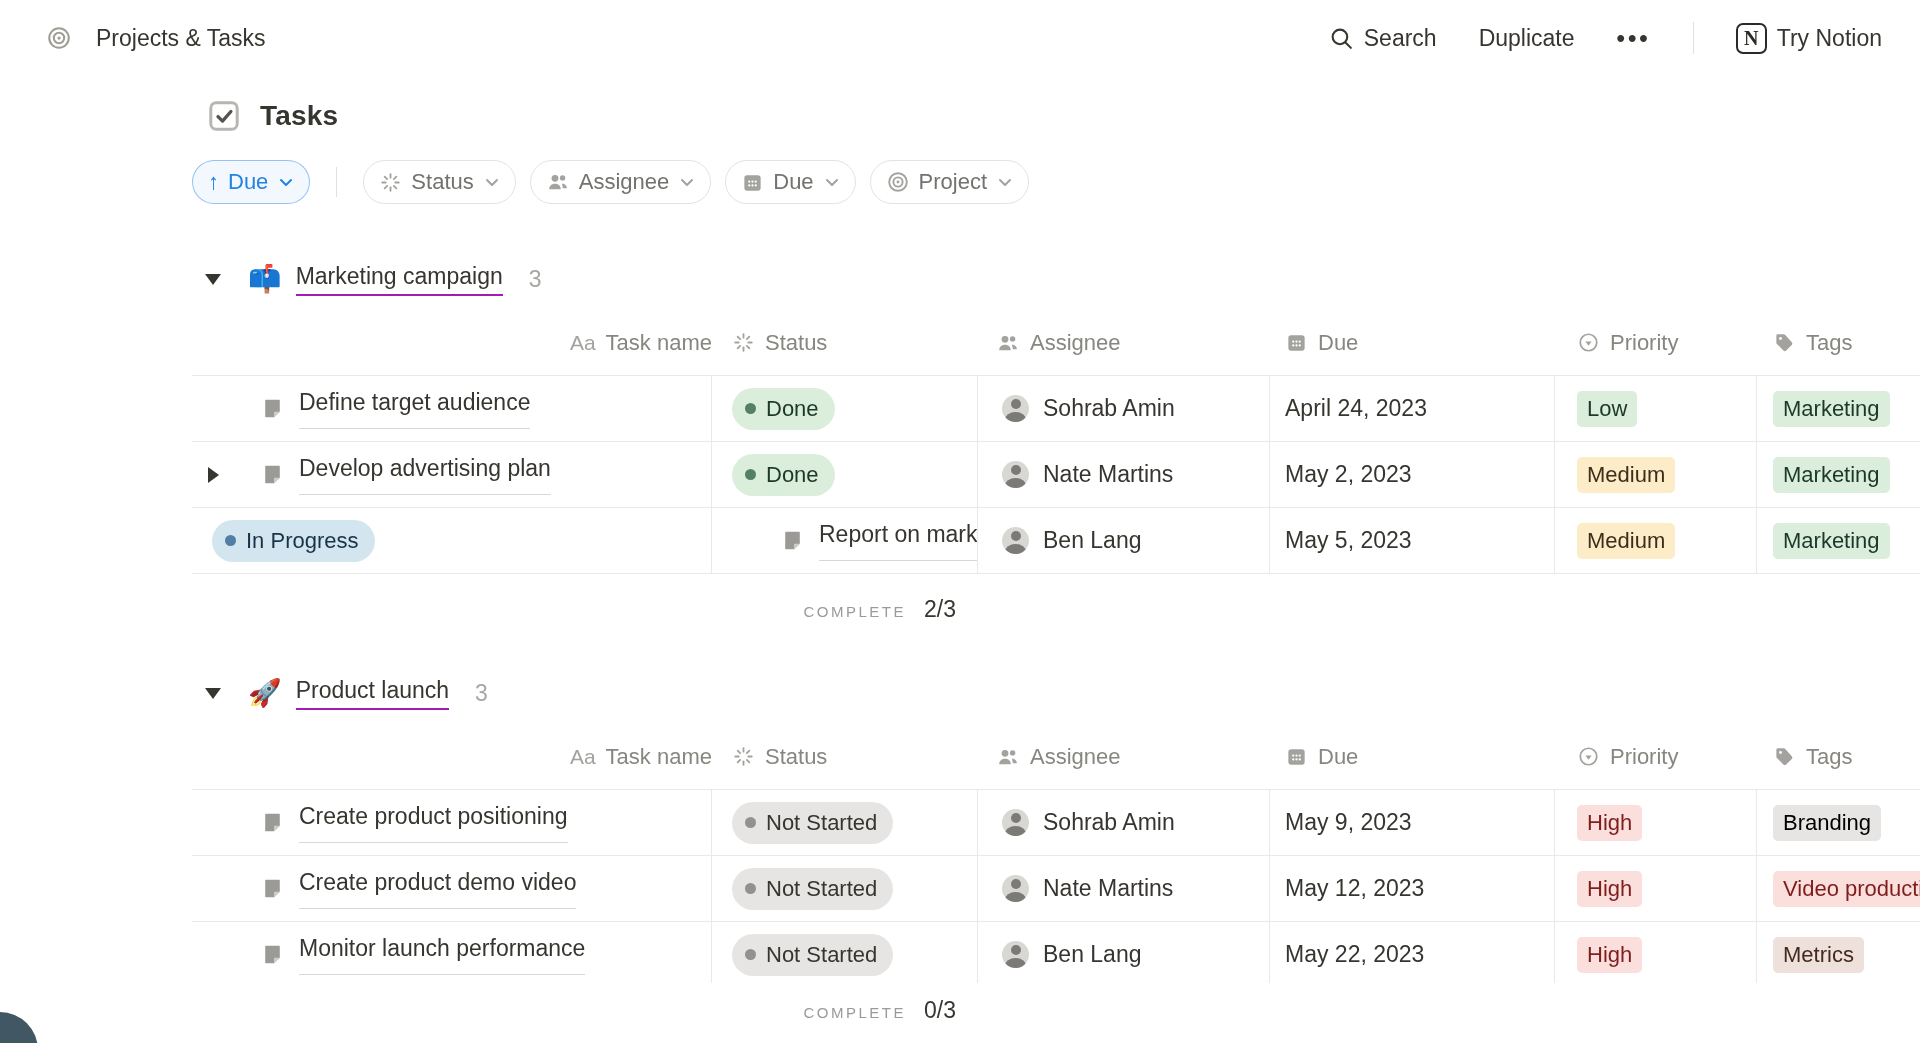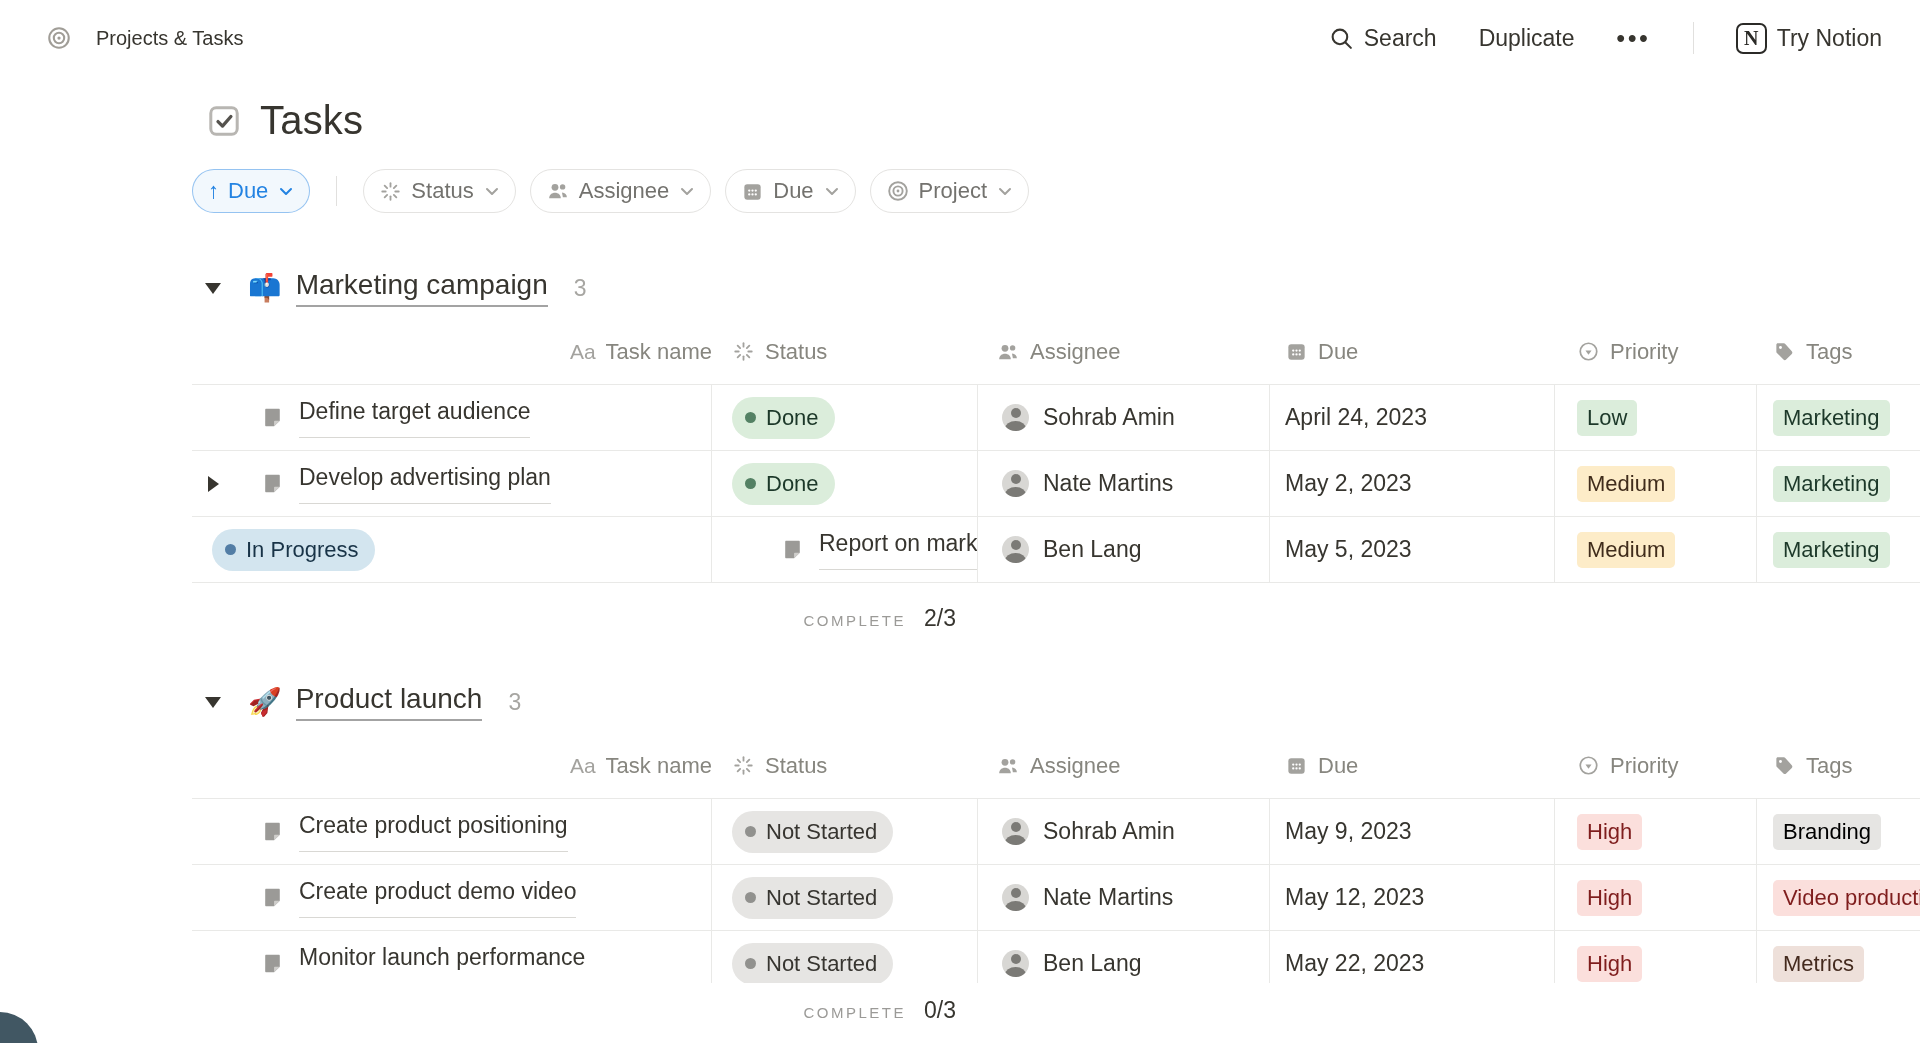--- a/index.html
+++ b/index.html
@@ -3,56 +3,56 @@
 <meta charset="utf-8">
 <style>
   * { margin:0; padding:0; box-sizing:border-box; }
   html,body { width:1920px; height:1043px; overflow:hidden; background:#ffffff;
     font-family:"Liberation Sans","DejaVu Sans",sans-serif; color:#37352f; }
 
   
   .topbar { height:76px; display:flex; align-items:center; justify-content:space-between;
     padding:0 38px 0 46px; }
   .topbar-left { display:flex; align-items:center; gap:24px; cursor:pointer; }
-  .breadcrumb-text { font-size:20px; }
+  .breadcrumb-text { font-size:23px; }
   .topbar-right { display:flex; align-items:center; gap:42px; }
   .topbar-item { display:flex; align-items:center; gap:10px; font-size:23px; cursor:pointer; }
   .more-dots { font-size:24px; letter-spacing:3px; font-weight:700; color:#37352f; }
   .v-divider { width:1px; height:32px; background:#e1e0de; }
   .n-logo { width:31px; height:31px; border:2.6px solid #2b2a27; border-radius:7px;
     display:grid; place-items:center; font-family:"Liberation Serif",serif;
     font-weight:700; font-size:20px; color:#2b2a27; }
 
   
   .content { padding-left:192px; }
 
   .title-row { margin:22px 0 0 14px; display:flex; align-items:center; gap:18px; }
-  .page-title { font-size:40px; font-weight:400; letter-spacing:.2px; }
+  .page-title { font-size:28px; font-weight:700; letter-spacing:.2px; }
 
   .filters { margin-top:26px; display:flex; align-items:center; gap:14px; }
   .chip { height:44px; border-radius:22px; display:flex; align-items:center;
     padding:0 16px 0 15px; gap:9px; font-size:22px; background:#fff;
     border:1px solid #e4e3e1; color:#73726e; cursor:pointer; }
   .chip.sort { border:1px solid rgba(35,131,226,.45); background:rgba(35,131,226,.06);
     color:#2383e2; font-weight:500; }
   .chip .chev { margin-left:2px; }
   .sort-arrow { font-size:22px; line-height:1; }
   .filters .v-divider { margin:0 12px; height:30px; }
 
   
   .group { margin-top:0; }
   .group-header { display:flex; align-items:center; padding-left:8px; height:34px; }
   .toggle-btn { width:26px; height:26px; display:grid; place-items:center; cursor:pointer; }
   .tri-down { width:0; height:0; border-left:8px solid transparent;
     border-right:8px solid transparent; border-top:11px solid #37352f; }
   .tri-right { width:0; height:0; border-top:8px solid transparent;
     border-bottom:8px solid transparent; border-left:11px solid #37352f; }
   .group-emoji { margin-left:22px; font-size:27px; line-height:1; }
-  .group-title { margin-left:14px; font-size:28px; font-weight:500;
-    padding-bottom:4px; border-bottom:2px solid #a3a3a3; cursor:pointer; }
+  .group-title { margin-left:14px; font-size:23px; font-weight:500;
+    padding-bottom:4px; border-bottom:2px solid #a21caf; cursor:pointer; }
   .group-count { margin-left:26px; font-size:23px; color:#a7a6a2; }
 
   .ttable { margin-top:14px; width:1825px; }
   .t-row { display:grid; grid-template-columns:520px 266px 292px 285px 202px 260px;
     height:66px; border-bottom:1px solid #e9e9e7; }
   .t-row.head { border-bottom:1px solid #e9e9e7; }
   .cell { display:flex; align-items:center; min-width:0; cursor:pointer; }
   .t-row.body .cell { border-right:1px solid #e9e9e7; }
   .t-row.body .cell:last-child { border-right:none; }
   .t-row.head .cell { border-right:none; color:#87867f; font-size:22px; gap:10px; }

